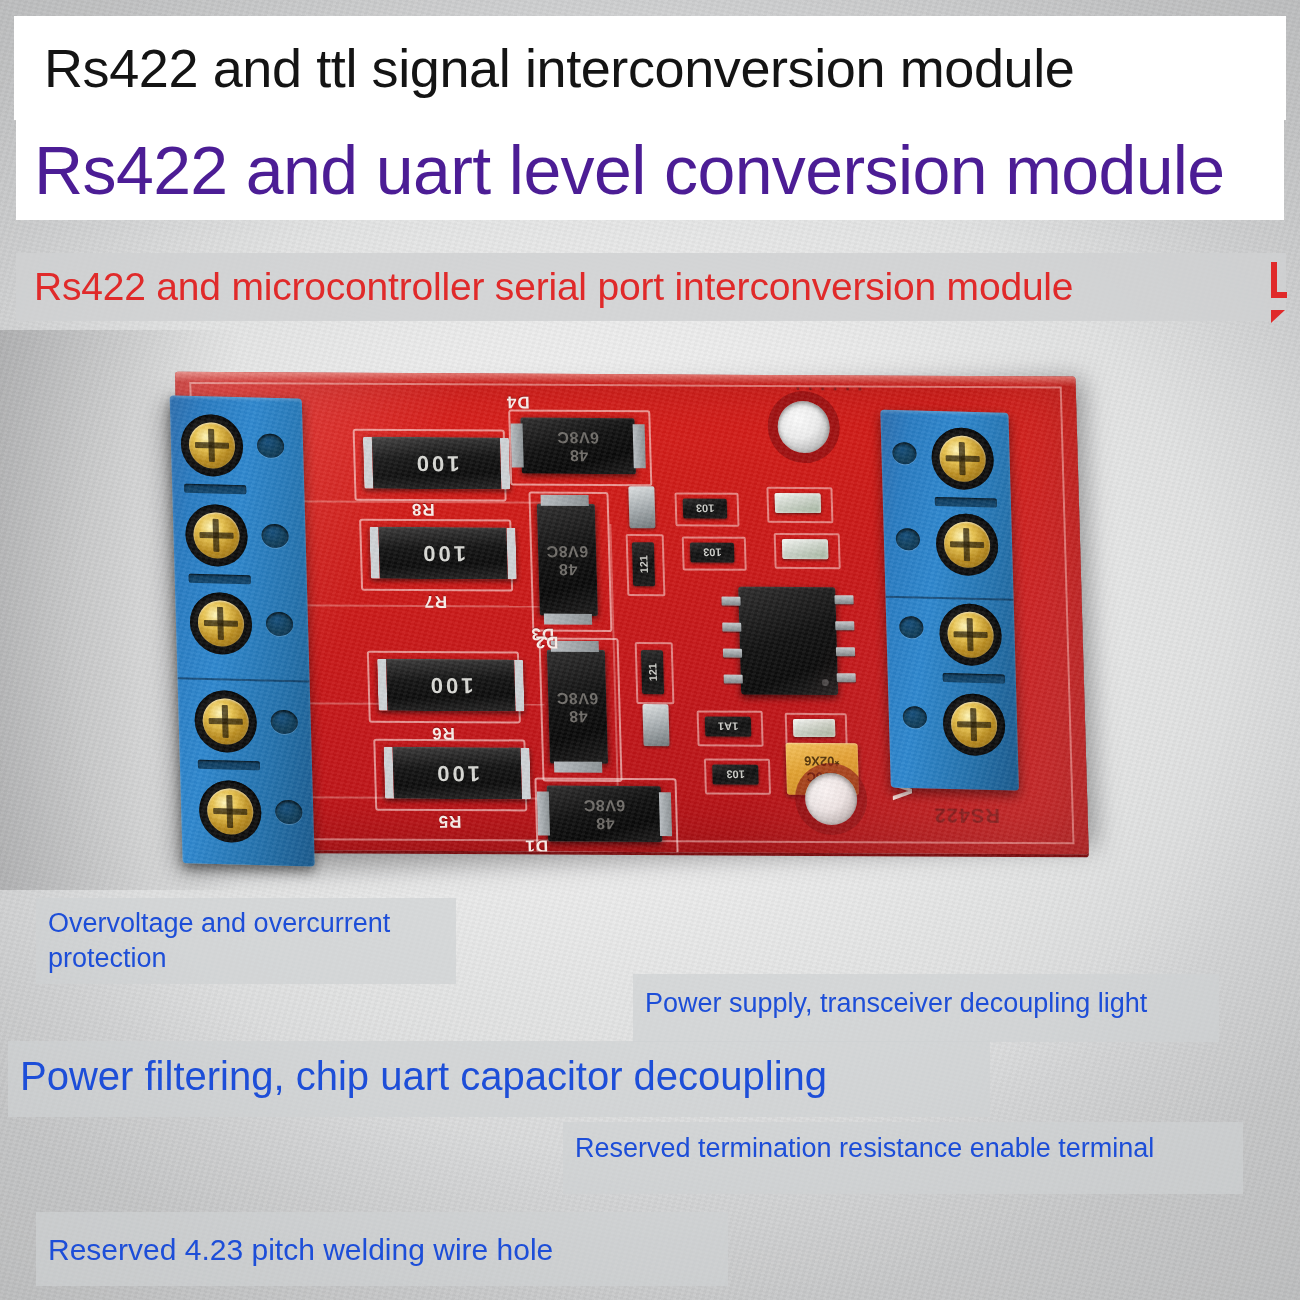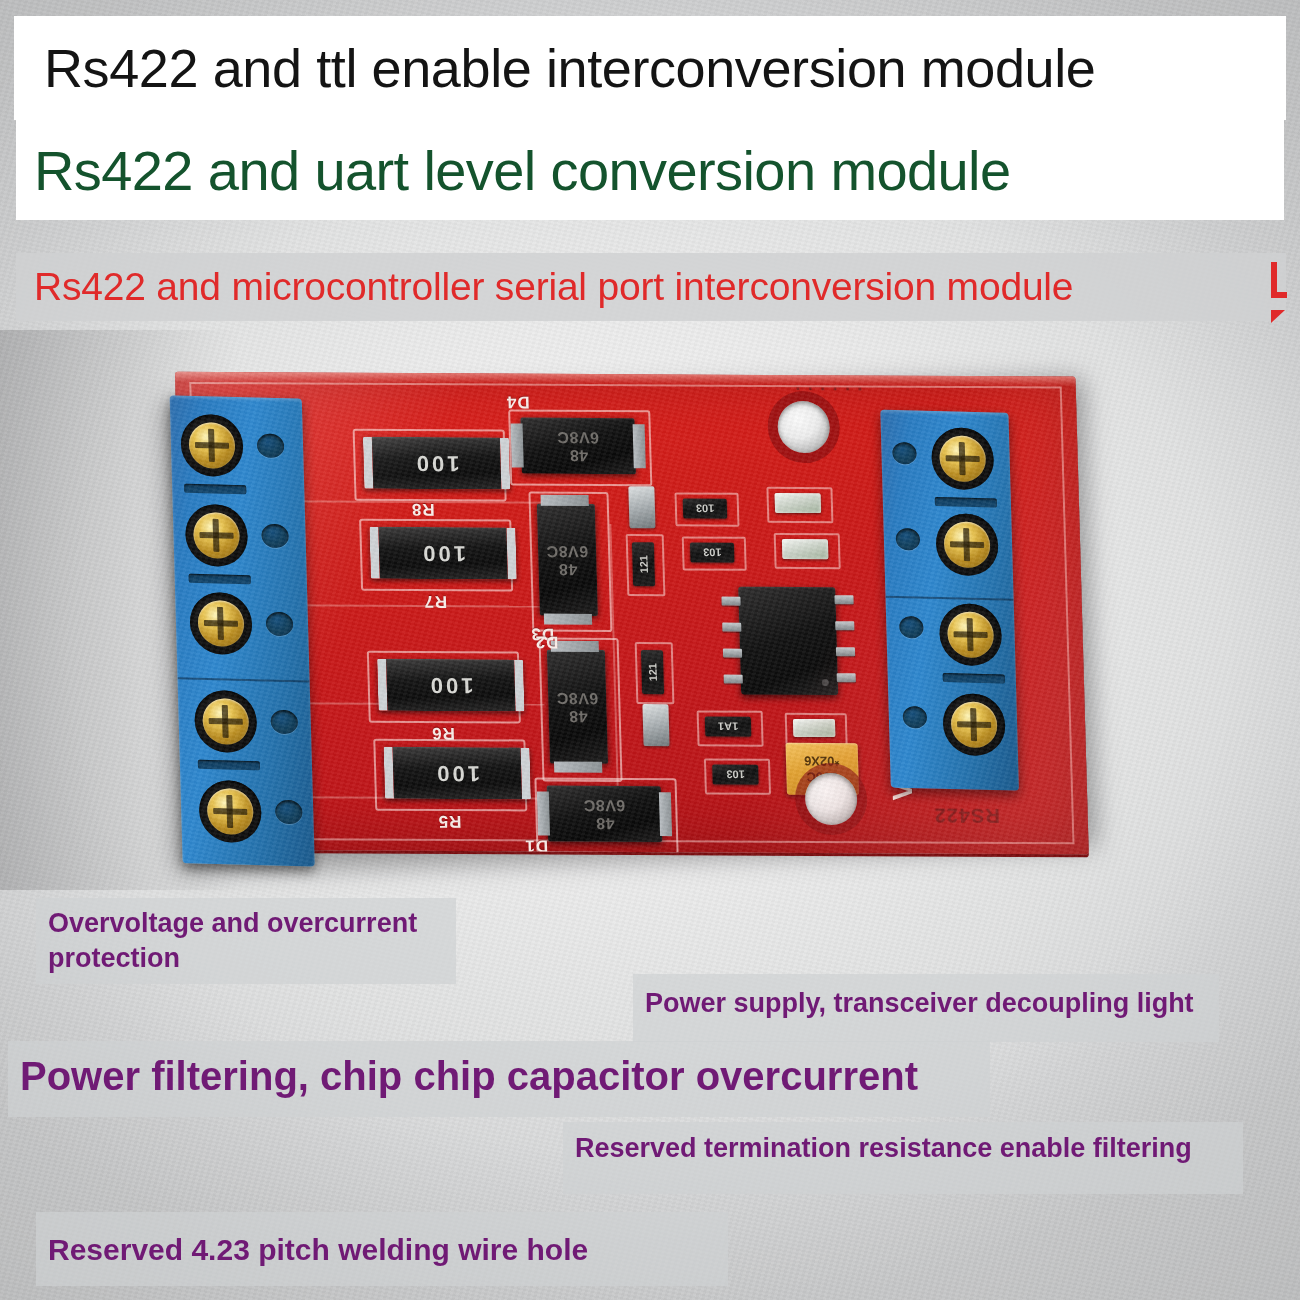--- a/index.html
+++ b/index.html
@@ -44,21 +44,21 @@
     padding-left:30px;
   }
   #banner-title-1 .t{
     font-size:54px;color:#141414;letter-spacing:-.4px;white-space:nowrap;
   }
   #banner-title-2{
     left:16px;top:120px;width:1268px;height:100px;
     background:#ffffff;padding-left:18px;
   }
   #banner-title-2 .t{
-    font-size:56px;color:#14532d;letter-spacing:-.6px;white-space:nowrap;
+    font-size:68px;color:#4c1d95;letter-spacing:-.6px;white-space:nowrap;
   }
   #banner-title-3{
     left:16px;top:253px;width:1270px;height:68px;
     background:rgba(207,209,210,.82);padding-left:18px;
   }
   #banner-title-3 .t{
     font-size:39px;color:#e02a2a;letter-spacing:-.2px;white-space:nowrap;
   }
   #corner-mark{
     position:absolute;left:1268px;top:262px;width:22px;height:70px;
@@ -71,24 +71,23 @@
   }
   #corner-mark .tri{
     position:absolute;left:3px;top:48px;width:0;height:0;
     border-left:14px solid #e02a2a;border-bottom:13px solid transparent;
   }
 
   
   .callout{
     position:absolute;box-sizing:border-box;
     background:rgba(206,209,211,.68);
-    color:#701a75;
+    color:#1d4ed8;
     line-height:1.30;
     padding:8px 10px 8px 12px;
-    font-weight:bold;
   }
   #callout-overvoltage{left:36px;top:898px;width:420px;height:86px;font-size:27px;}
   #callout-indicator{left:633px;top:974px;width:586px;height:68px;font-size:27px;padding-top:12px;}
   #callout-filtering{left:8px;top:1041px;width:982px;height:76px;font-size:40px;padding-top:9px;}
   #callout-termination{left:563px;top:1122px;width:680px;height:72px;font-size:27px;padding-top:9px;}
   #callout-welding{left:36px;top:1212px;width:692px;height:74px;font-size:30px;padding-top:18px;}
 
   
   #board-wrap{
     position:absolute;left:160px;top:368px;width:950px;height:500px;
@@ -479,38 +478,38 @@
       <div class="screw" style="left:54px;top:282px;width:62px;height:62px;">
           <div class="head"></div>
         </div>
     </div>
   </div>
 
   <div class="vign"></div>
 </div>
 
 <div class="banner" id="banner-title-1">
-  <span class="t">Rs422 and ttl enable interconversion module</span>
+  <span class="t">Rs422 and ttl signal interconversion module</span>
 </div>
 
 <div class="banner" id="banner-title-2">
   <span class="t">Rs422 and uart level conversion module</span>
 </div>
 
 <div class="banner" id="banner-title-3">
   <span class="t">Rs422 and microcontroller serial port interconversion module</span>
 </div>
 
 <div id="corner-mark">
   <div class="bar"></div>
   <div class="bar2"></div>
   <div class="tri"></div>
 </div>
 
 <div class="callout" id="callout-overvoltage">Overvoltage and overcurrent protection</div>
 
 <div class="callout" id="callout-indicator">Power supply, transceiver decoupling light</div>
 
-<div class="callout" id="callout-filtering">Power filtering, chip chip capacitor overcurrent</div>
-
-<div class="callout" id="callout-termination">Reserved termination resistance enable filtering</div>
+<div class="callout" id="callout-filtering">Power filtering, chip uart capacitor decoupling</div>
+
+<div class="callout" id="callout-termination">Reserved termination resistance enable terminal</div>
 
 <div class="callout" id="callout-welding">Reserved 4.23 pitch welding wire hole</div>
 
 </body></html>

